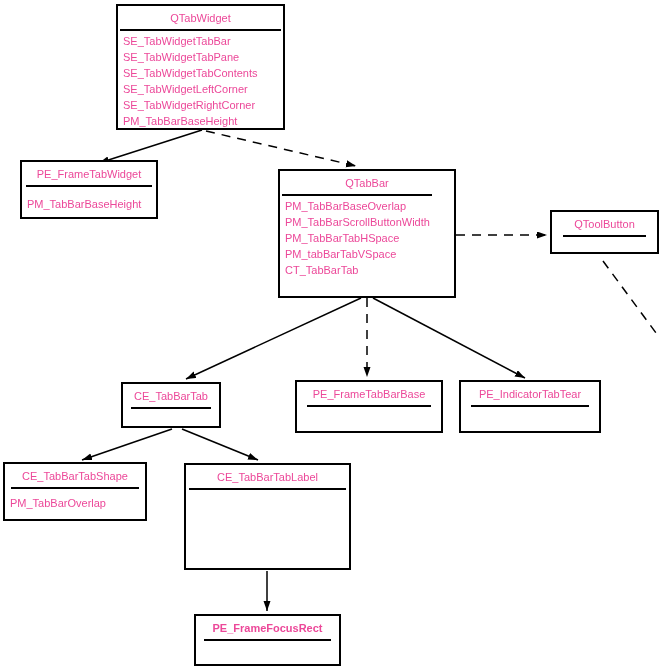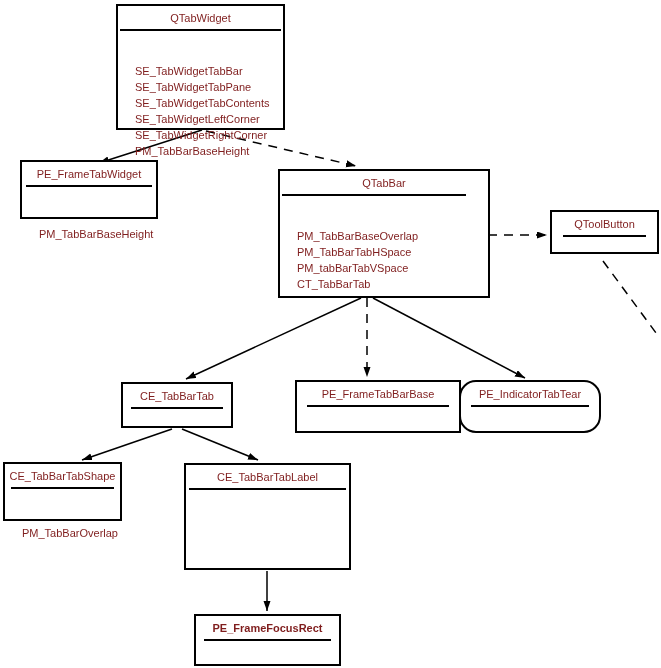--- a/index.html
+++ b/index.html
@@ -2,21 +2,21 @@
 <html><head>
 <meta charset="utf-8">
 <style>
   html, body { margin: 0; padding: 0; background: #ffffff; }
   #canvas {
     position: relative;
     width: 661px;
     height: 668px;
     background: #ffffff;
     font-family: "Liberation Sans", sans-serif;
-    color: #7f1d1d;
+    color: #ec4899;
     overflow: hidden;
   }
   .node {
     position: absolute;
     box-sizing: border-box;
     border: 2px solid #000000;
     background: #ffffff;
   }
   .node-title {
     font-size: 11px;
@@ -24,22 +24,21 @@
     padding: 5px 4px 4px 4px;
     white-space: nowrap;
     line-height: 14px;
   }
   .divider {
     height: 0;
     border-top: 2px solid #000000;
     margin: 0 4px;
   }
   .items {
-    padding: 2px 0 0 12px;
-    margin-top: 30px;
+    padding: 2px 0 0 0;
   }
   .item {
     font-size: 11px;
     line-height: 16px;
     padding: 0 5px;
     white-space: nowrap;
   }
   #edges {
     position: absolute;
     left: 0; top: 0;
@@ -89,52 +88,53 @@
   </div>
 
   <div class="node" style="left:20px; top:160px; width:138px; height:59px;">
     <div class="node-title">PE_FrameTabWidget</div>
     <div class="divider"></div>
     <div class="items" style="padding-top:9px;">
       <div class="item">PM_TabBarBaseHeight</div>
     </div>
   </div>
 
-  <div class="node" style="left:278px; top:169px; width:212px; height:129px;">
+  <div class="node" style="left:278px; top:169px; width:178px; height:129px;">
     <div class="node-title">QTabBar</div>
     <div class="divider" style="margin:0 22px 0 2px;"></div>
     <div class="items">
       <div class="item">PM_TabBarBaseOverlap</div>
+      <div class="item">PM_TabBarScrollButtonWidth</div>
       <div class="item">PM_TabBarTabHSpace</div>
       <div class="item">PM_tabBarTabVSpace</div>
       <div class="item">CT_TabBarTab</div>
     </div>
   </div>
 
   <div class="node" style="left:550px; top:210px; width:109px; height:44px;">
     <div class="node-title">QToolButton</div>
     <div class="divider" style="margin:0 11px;"></div>
   </div>
 
-  <div class="node" style="left:121px; top:382px; width:112px; height:46px;">
+  <div class="node" style="left:121px; top:382px; width:100px; height:46px;">
     <div class="node-title">CE_TabBarTab</div>
     <div class="divider" style="margin:0 8px;"></div>
   </div>
 
-  <div class="node" style="left:295px; top:380px; width:166px; height:53px;">
+  <div class="node" style="left:295px; top:380px; width:148px; height:53px;">
     <div class="node-title">PE_FrameTabBarBase</div>
     <div class="divider" style="margin:0 10px;"></div>
   </div>
 
-  <div class="node" style="left:459px; top:380px; width:142px; height:53px;border-radius:17px;">
+  <div class="node" style="left:459px; top:380px; width:142px; height:53px;">
     <div class="node-title">PE_IndicatorTabTear</div>
     <div class="divider" style="margin:0 10px;"></div>
   </div>
 
-  <div class="node" style="left:3px; top:462px; width:119px; height:59px;">
+  <div class="node" style="left:3px; top:462px; width:144px; height:59px;">
     <div class="node-title">CE_TabBarTabShape</div>
     <div class="divider" style="margin:0 6px;"></div>
     <div class="items" style="padding-top:6px;">
       <div class="item">PM_TabBarOverlap</div>
     </div>
   </div>
 
   <div class="node" style="left:184px; top:463px; width:167px; height:107px;">
     <div class="node-title">CE_TabBarTabLabel</div>
     <div class="divider" style="margin:0 3px;"></div>

